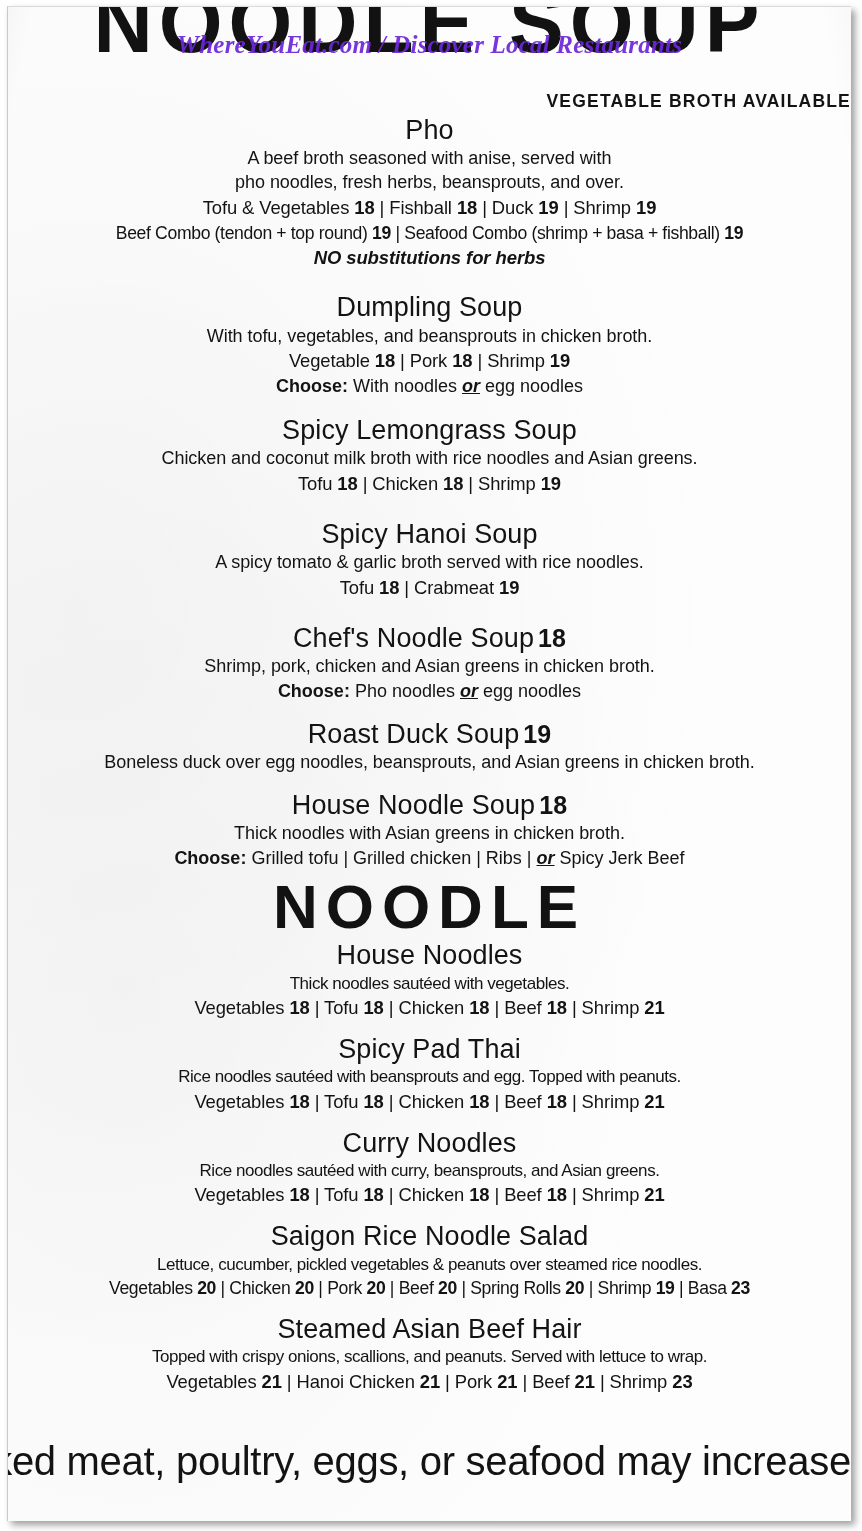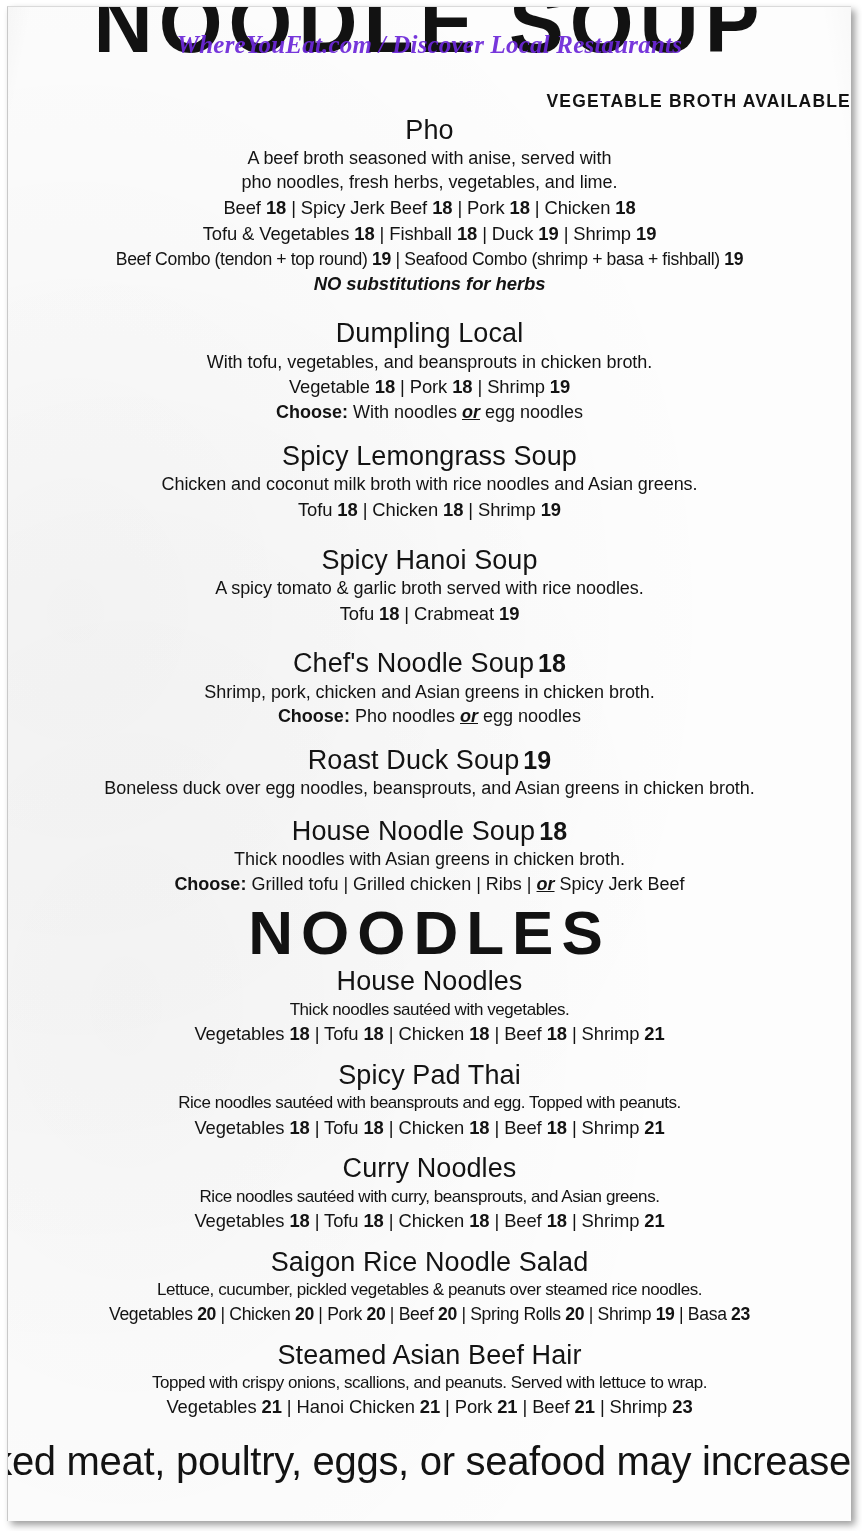--- a/index.html
+++ b/index.html
@@ -198,31 +198,30 @@
 
       <div id="watermark">WhereYouEat.com / Discover Local Restaurants</div>
 
       <div style="height:82px"></div>
 
       <p class="broth-note">VEGETABLE BROTH AVAILABLE</p>
 
       <div class="item">
         <p class="item-name">Pho</p>
         <p class="item-desc">A beef broth seasoned with anise, served with</p>
-        <p class="item-desc">pho noodles, fresh herbs, vegetables, and lime.</p>
-        <p class="price-line"><span>Beef </span><b>18</b> | <span>Spicy Jerk Beef </span><b>18</b> | <span>Pork </span><b>18</b> | <span>Chicken </span><b>18</b></p>
+        <p class="item-desc">pho noodles, fresh herbs, beansprouts, and over.</p>
         <p class="price-line"><span>Tofu &amp; Vegetables </span><b>18</b> | <span>Fishball </span><b>18</b> | <span>Duck </span><b>19</b> | <span>Shrimp </span><b>19</b></p>
         <p class="price-line narrow"><span>Beef Combo (tendon + top round) </span><b>19</b> | <span>Seafood Combo (shrimp + basa + fishball) </span><b>19</b></p>
         <p class="combo-note">NO substitutions for herbs</p>
       </div>
 
       <div class="gap-m"></div>
 
       <div class="item">
-        <p class="item-name">Dumpling Local</p>
+        <p class="item-name">Dumpling Soup</p>
         <p class="item-desc">With tofu, vegetables, and beansprouts in chicken broth.</p>
         <p class="price-line"><span>Vegetable </span><b>18</b> | <span>Pork </span><b>18</b> | <span>Shrimp </span><b>19</b></p>
         <p class="choose-line">
           <span class="lbl">Choose:</span>
           <span>With noodles</span>
           <span class="orx">or</span>
           <span>egg noodles</span>
         </p>
       </div>
 
@@ -274,21 +273,21 @@
         </p>
         <p class="item-desc">Thick noodles with Asian greens in chicken broth.</p>
         <p class="choose-line">
           <span class="lbl">Choose:</span>
           <span>Grilled tofu | Grilled chicken | Ribs |</span>
           <span class="orx">or</span>
           <span>Spicy Jerk Beef</span>
         </p>
       </div>
 
-      <div class="section-banner">NOODLES</div>
+      <div class="section-banner">NOODLE</div>
 
       <div id="noodle-dish-list">
           <div class="item" style="margin-top: 0px;">
             <p class="item-name">House Noodles</p>
             <p class="item-desc tight">Thick noodles sautéed with vegetables.</p>
             <p class="price-line"><span>Vegetables </span><b>18</b> | <span>Tofu </span><b>18</b> | <span>Chicken </span><b>18</b> | <span>Beef </span><b>18</b> | <span>Shrimp </span><b>21</b></p>
           </div>
           <div class="item" style="margin-top: 14px;">
             <p class="item-name">Spicy Pad Thai</p>
             <p class="item-desc tight">Rice noodles sautéed with beansprouts and egg.  Topped with peanuts.</p>

